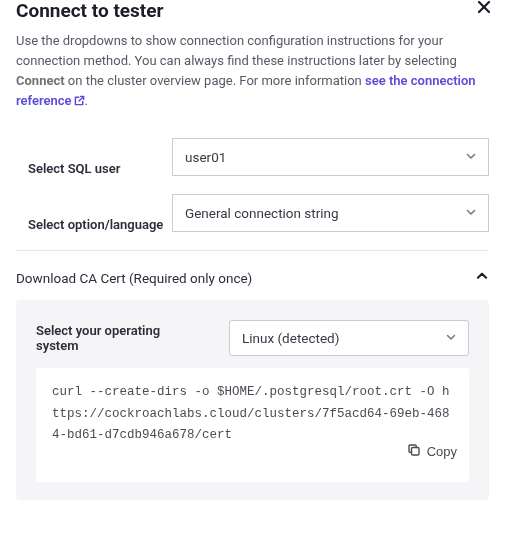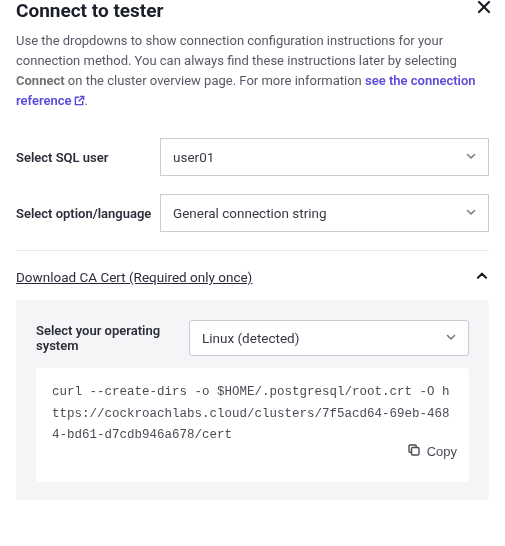--- a/index.html
+++ b/index.html
@@ -54,22 +54,23 @@
   .ext-icon {
     display: inline-block;
     vertical-align: -1px;
     margin-left: 2px;
   }
   .form-section {
     margin-top: 26px;
   }
   .form-row {
     display: flex;
-    align-items: center;
+    align-items: flex-end;
     margin-bottom: 18px;
+    margin-left: 12px;
   }
   .form-label {
     width: 144px;
     font-size: 13px;
     font-weight: 600;
     color: #2b2e3a;
     flex-shrink: 0;
   }
   .select-wrap {
     flex: 1;
@@ -97,37 +98,38 @@
     color: #7a7d88;
   }
   .divider {
     border: none;
     border-top: 1px solid #e6e7eb;
     margin: 8px 0 0 0;
   }
   .accordion-header {
     display: flex;
     justify-content: space-between;
+    align-items: center;
     padding: 18px 0 14px 0;
     cursor: pointer;
-    text-decoration: underline;
   }
   .accordion-title {
     font-size: 13.5px;
     color: #2b2e3a;
     font-weight: 400;
   }
   .accordion-panel {
     background: #f5f5f7;
     border-radius: 4px;
     padding: 20px 20px 18px 20px;
   }
   .os-row {
     display: flex;
     align-items: center;
+    gap: 40px;
   }
   .os-label {
     font-size: 13px;
     font-weight: 600;
     color: #2b2e3a;
     width: 153px;
     flex-shrink: 0;
   }
   .os-select-wrap {
     flex: 1;

